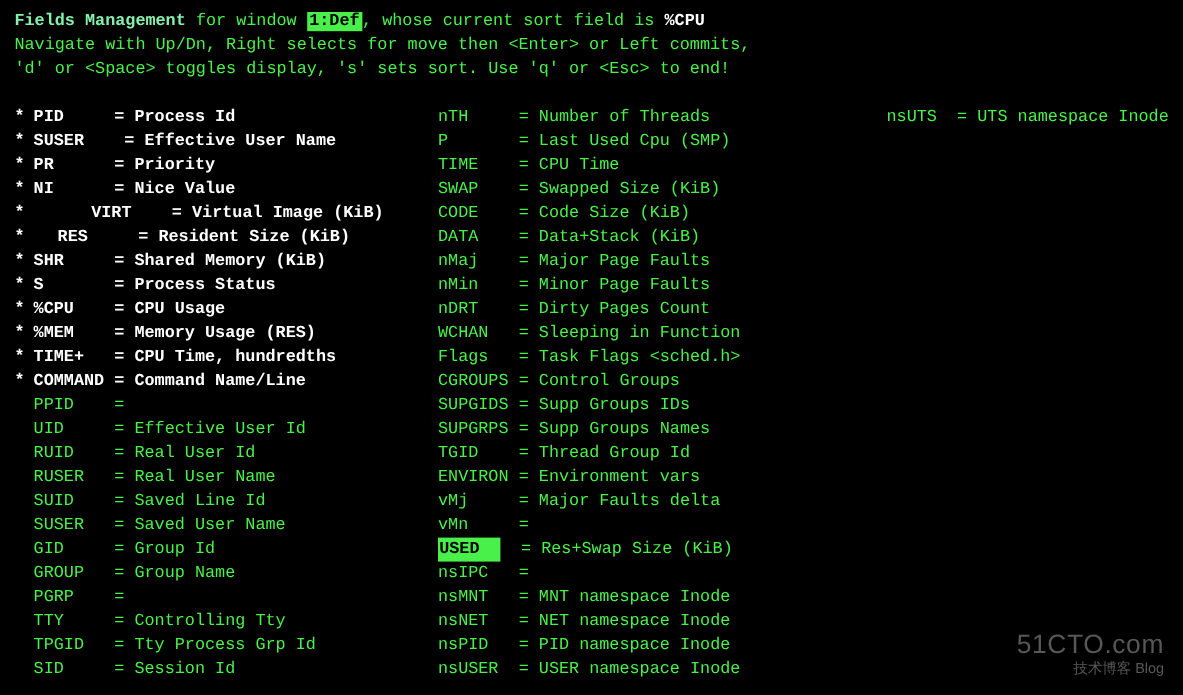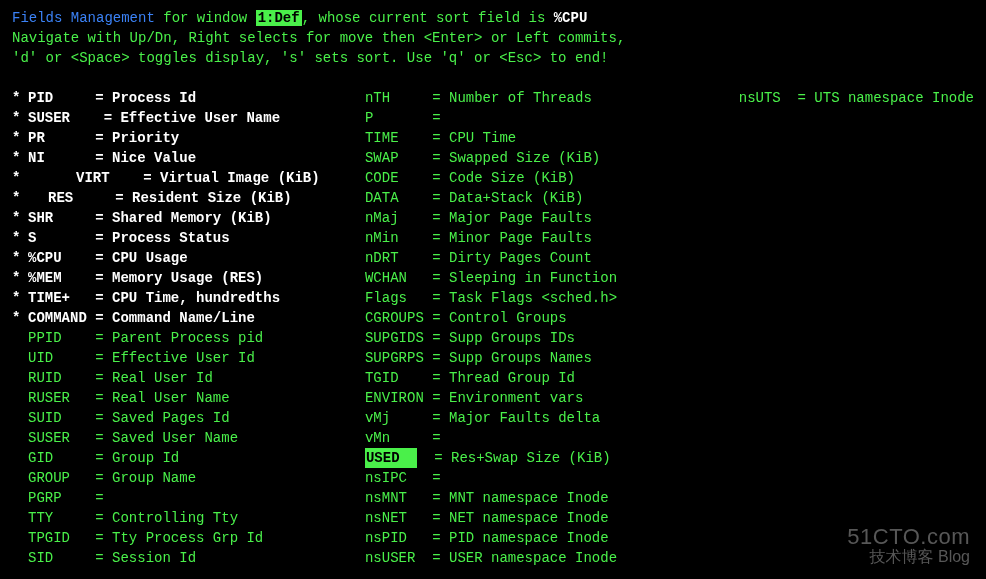--- a/index.html
+++ b/index.html
@@ -9,21 +9,21 @@
     font-family: "Consolas", "Courier New", monospace;
     font-size: 14px;
     line-height: 20px;
     color: #4af04a;
     width: 986px;
     height: 579px;
     box-sizing: border-box;
     overflow: hidden;
     position: relative;
   }
-  .hdr-line1 .title { color: #3b82f6; font-weight: normal; }
+  .hdr-line1 .title { color: #86efac; font-weight: bold; }
   .hdr-line1 .for   { color: #4af04a; }
   .hdr-line1 .win   { background: #4af04a; color: #000; font-weight: bold; padding: 0 2px; }
   .hdr-line1 .rest  { color: #4af04a; }
   .hdr-line1 .sortf { color: #fff; font-weight: bold; }
   .hdr-line2, .hdr-line3 { color: #4af04a; }
   .cols {
     display: flex;
     margin-top: 20px;
     white-space: nowrap;
   }
@@ -44,21 +44,21 @@
     position: absolute;
     right: 16px;
     bottom: 12px;
     text-align: right;
     color: #9e9e9e;
     font-family: Arial, sans-serif;
     opacity: .55;
     pointer-events: none;
   }
   .watermark .big { font-size: 22px; font-weight: normal; letter-spacing: .5px; }
-  .watermark .sm  { font-size: 16px; }
+  .watermark .sm  { font-size: 12px; }
 </style>
 </head>
 <body>
 
 <div class="hdr-line1">
   <span class="title">Fields Management</span><span class="for"> for window </span><span class="win">1:Def</span><span class="rest">, whose current sort field is </span><span class="sortf">%CPU</span>
 </div>
 <div class="hdr-line2">   Navigate with Up/Dn, Right selects for move then &lt;Enter&gt; or Left commits,</div>
 <div class="hdr-line3">   'd' or &lt;Space&gt; toggles display, 's' sets sort.  Use 'q' or &lt;Esc&gt; to end!</div>
 
@@ -133,21 +133,20 @@
       <div class="row">
         <span class="mark">*</span>
         <span class="fld on" style="white-space: pre;">COMMAND </span>
         <span class="eq on" style="white-space: pre;">= </span>
         <span class="desc on">Command Name/Line</span>
       </div>
       <div class="row">
         <span class="mark">&nbsp;</span>
         <span class="fld" style="white-space: pre;">PPID    </span>
         <span class="eq" style="white-space: pre;">= </span>
-        <span class="desc">Parent Process pid</span>
       </div>
       <div class="row">
         <span class="mark">&nbsp;</span>
         <span class="fld" style="white-space: pre;">UID     </span>
         <span class="eq" style="white-space: pre;">= </span>
         <span class="desc">Effective User Id</span>
       </div>
       <div class="row">
         <span class="mark">&nbsp;</span>
         <span class="fld" style="white-space: pre;">RUID    </span>
@@ -157,21 +156,21 @@
       <div class="row">
         <span class="mark">&nbsp;</span>
         <span class="fld" style="white-space: pre;">RUSER   </span>
         <span class="eq" style="white-space: pre;">= </span>
         <span class="desc">Real User Name</span>
       </div>
       <div class="row">
         <span class="mark">&nbsp;</span>
         <span class="fld" style="white-space: pre;">SUID    </span>
         <span class="eq" style="white-space: pre;">= </span>
-        <span class="desc">Saved Pages Id</span>
+        <span class="desc">Saved Line Id</span>
       </div>
       <div class="row">
         <span class="mark">&nbsp;</span>
         <span class="fld" style="white-space: pre;">SUSER   </span>
         <span class="eq" style="white-space: pre;">= </span>
         <span class="desc">Saved User Name</span>
       </div>
       <div class="row">
         <span class="mark">&nbsp;</span>
         <span class="fld" style="white-space: pre;">GID     </span>
@@ -212,20 +211,21 @@
       <div class="row">
         <span class="mark">&nbsp;</span>
         <span class="fld" style="white-space: pre;">nTH     </span>
         <span class="eq" style="white-space: pre;">= </span>
         <span class="desc">Number of Threads</span>
       </div>
       <div class="row">
         <span class="mark">&nbsp;</span>
         <span class="fld" style="white-space: pre;">P       </span>
         <span class="eq" style="white-space: pre;">= </span>
+        <span class="desc">Last Used Cpu (SMP)</span>
       </div>
       <div class="row">
         <span class="mark">&nbsp;</span>
         <span class="fld" style="white-space: pre;">TIME    </span>
         <span class="eq" style="white-space: pre;">= </span>
         <span class="desc">CPU Time</span>
       </div>
       <div class="row">
         <span class="mark">&nbsp;</span>
         <span class="fld" style="white-space: pre;">SWAP    </span>

